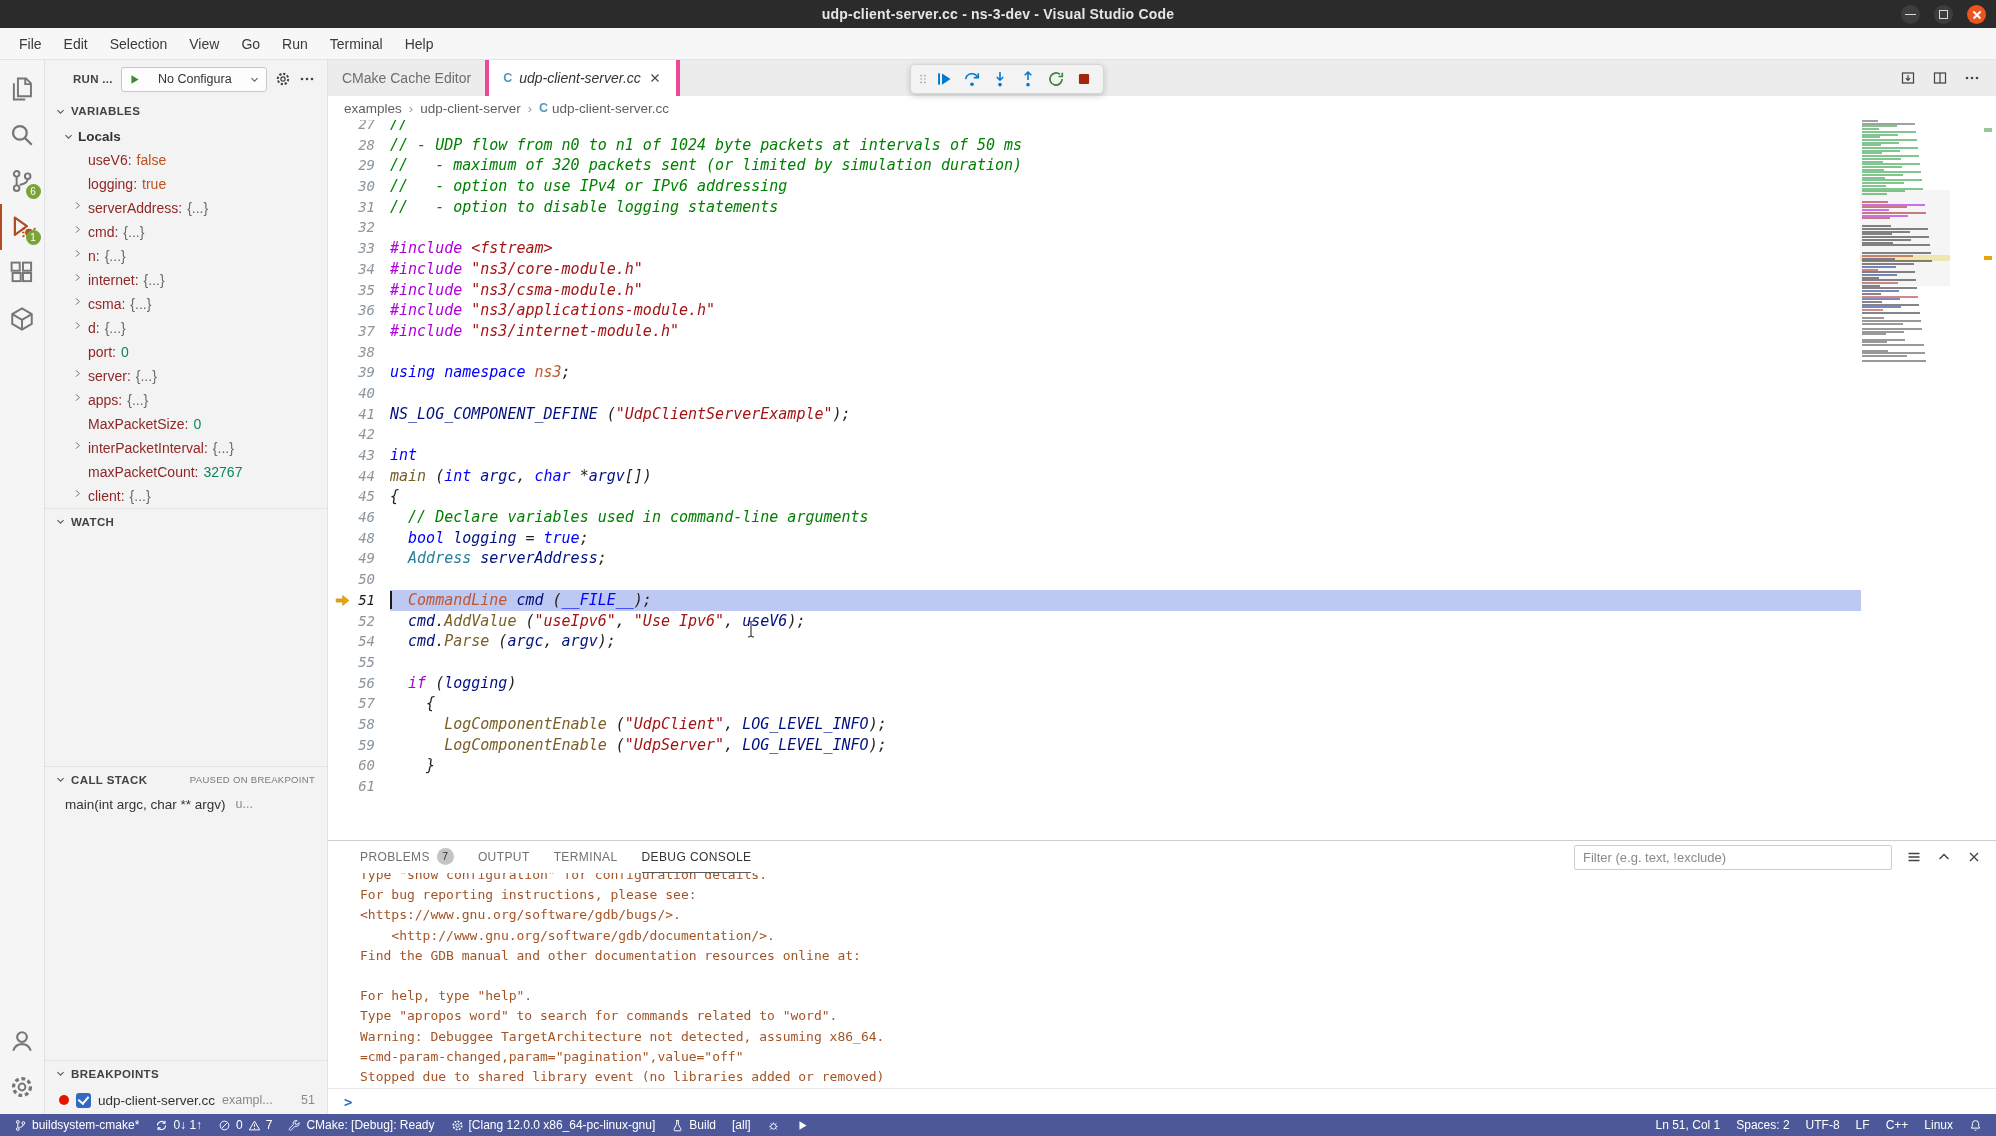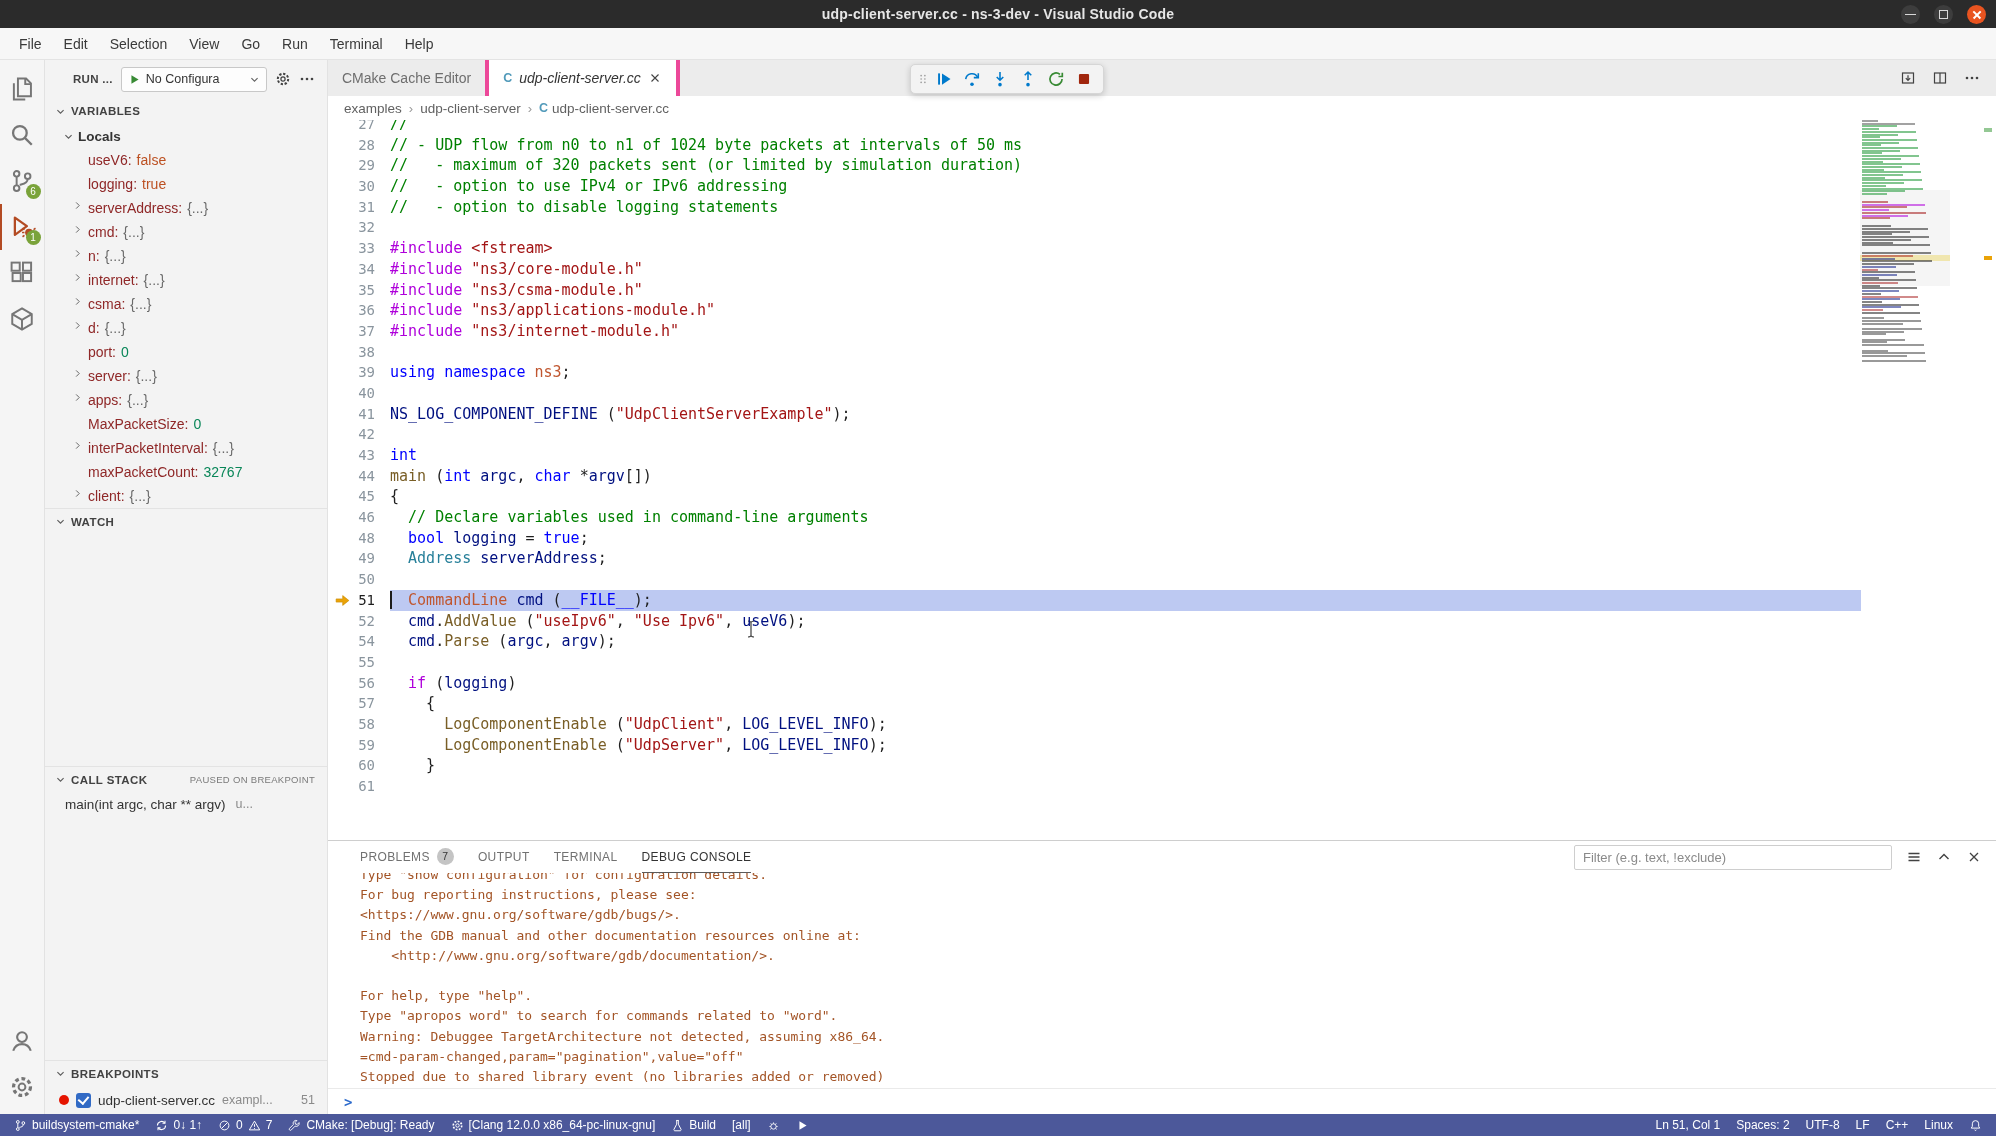--- a/index.html
+++ b/index.html
@@ -30,21 +30,21 @@
   .act-item { width:45px; height:46px; display:flex; align-items:center; justify-content:center; position:relative; color:#767676; }
   .act-item.active { color:#b34b23; border-left:2px solid #b34b23; }
   .act-badge { position:absolute; right:4px; bottom:5px; min-width:15px; height:15px; border-radius:8px; background:#7aa33a; color:#fff; font-size:10px; line-height:15px; text-align:center; padding:0 2px; }
   .act-bottom { margin-top:auto; margin-bottom:4px; display:flex; flex-direction:column; align-items:center; }
 
   
   .sidebar { width:283px; background:#f3f3f3; border-right:1px solid #e2e2e2; display:flex; flex-direction:column; font-size:14px; color:#333; overflow:hidden; }
   .run-row { flex:0 0 38px; display:flex; align-items:center; padding:0 10px 0 28px; gap:8px; }
   .run-label { font-size:11.5px; font-weight:bold; color:#424242; letter-spacing:.3px; white-space:nowrap; }
   .cfg-pill { height:25px; width:146px; background:#fdfdfd; border:1px solid #c8c8c8; border-radius:3px; display:flex; align-items:center; padding:0 6px; gap:5px; overflow:hidden; }
-  .cfg-pill .cfg-text { font-size:12.5px; color:#333; white-space:nowrap; overflow:hidden; flex:1; }
+  .cfg-pill .cfg-text { font-size:12.5px; color:#333; white-space:nowrap; overflow:hidden; flex:1;text-align:center; }
   .sec-header { flex:0 0 26px; display:flex; align-items:center; gap:5px; padding-left:10px; font-size:11.5px; font-weight:bold; letter-spacing:.4px; color:#424242;text-align:right; }
   .sec-border { border-top:1px solid #e3e3e3; }
   .sec-badge { margin-left:auto; margin-right:12px; font-size:9.5px; font-weight:normal; color:#7a7a7a; letter-spacing:.3px; }
   .scope-row { flex:0 0 24px; display:flex; align-items:center; gap:4px; padding-left:18px; font-weight:bold; font-size:13.5px; color:#333; }
   .var-list { flex:0 0 auto; }
   .var-row { height:24px; display:flex; align-items:center; padding-left:43px; position:relative; white-space:nowrap; }
   .var-row .twisty { position:absolute; left:27px; top:4px; color:#616161; }
   .var-name { color:#8f2727; }
   .var-val { margin-left:5px; }
   .val-bool { color:#bc5021; } .val-num { color:#098658; } .val-obj { color:#6a6a6a; }
@@ -73,21 +73,21 @@
                  background:#f3f3f3; border:1px solid #d6d6d6; border-radius:5px; box-shadow:0 2px 6px rgba(0,0,0,.18); padding:0 6px; z-index:10; }
   .dbg-btn { width:26px; height:26px; display:flex; align-items:center; justify-content:center; border-radius:4px; }
   .dbg-grip { width:12px; height:26px; display:flex; align-items:center; justify-content:center; color:#9a9a9a; }
 
   .breadcrumbs { flex:0 0 24px; background:#fff; display:flex; align-items:center; gap:7px; padding-left:16px; font-size:13.5px; color:#616161; }
   .bc-sep { color:#9a9a9a; font-size:13px; }
   .bc-item { display:flex; align-items:center; gap:4px; }
   .c-icon { color:#519aba; font-weight:bold; font-size:12.5px; }
 
   
-  .code-area { flex:1 1 auto; background:#fff; position:relative; overflow:hidden; }
+  .code-area { flex:1 1 auto; background:#fff; position:relative; overflow:hidden;font-style:italic; }
   .code-scroll { position:absolute; left:0; top:-6px; right:0; }
   .cl { height:20.7px; display:flex; position:relative; }
   .gutter { flex:0 0 62px; display:flex; position:relative; }
   .glyph { width:28px; position:relative; }
   .ln { flex:1; text-align:right; padding-right:15px; font-family:"DejaVu Sans Mono", monospace; font-size:14px; color:#8a959e; line-height:20.7px; }
   .cl.cur .ln { color:#1e1e1e; }
   .ct { font-family:"DejaVu Sans Mono", monospace; font-size:15px; line-height:20.7px; white-space:pre; color:#1f1f1f; z-index:1; }
   .cl.cur::after { content:""; position:absolute; left:62px; right:135px; top:0; bottom:0; background:#bdc9f2; z-index:0; }
   .caret { position:absolute; left:62px; top:1px; width:1.8px; height:18px; background:#1c1c1c; z-index:2; }
   .tk-c{color:#008000} .tk-p{color:#af00db} .tk-s{color:#a31515} .tk-k{color:#0000ff}
@@ -885,22 +885,22 @@
                   <path d="M4 4l8 8M12 4l-8 8" stroke="#424242" stroke-width="1.3"></path>
                 </svg>
               </span>
           </div>
         </div>
         <div class="console">
           <div class="console-inner" id="console-inner">
               <div class="con-line">Type "show configuration" for configuration details.</div>
               <div class="con-line">For bug reporting instructions, please see:</div>
               <div class="con-line">&lt;https://www.gnu.org/software/gdb/bugs/&gt;.</div>
+              <div class="con-line">    &lt;http://www.gnu.org/software/gdb/documentation/&gt;.</div>
               <div class="con-line">Find the GDB manual and other documentation resources online at:</div>
-              <div class="con-line">    &lt;http://www.gnu.org/software/gdb/documentation/&gt;.</div>
               <div class="con-line">&nbsp;</div>
               <div class="con-line">For help, type "help".</div>
               <div class="con-line">Type "apropos word" to search for commands related to "word".</div>
               <div class="con-line">Warning: Debuggee TargetArchitecture not detected, assuming x86_64.</div>
               <div class="con-line">=cmd-param-changed,param="pagination",value="off"</div>
               <div class="con-line">Stopped due to shared library event (no libraries added or removed)</div>
             </div>
         </div>
         <div class="prompt-row">
           <span class="prompt-chevron">&gt;</span>

